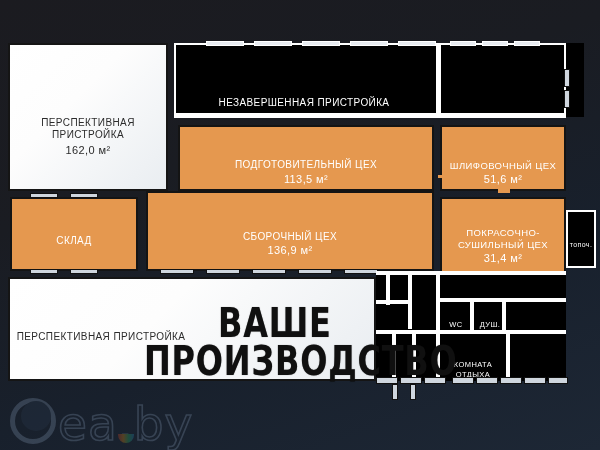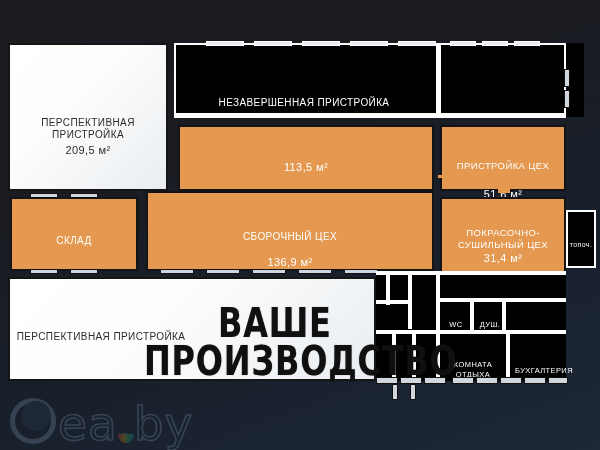--- a/index.html
+++ b/index.html
@@ -83,21 +83,21 @@
 
   <div id="wm">
     <div class="ring"></div>
     <div class="wtext">ea.by</div>
     <div class="dot"></div>
   </div>
 
   <div class="plan white" style="left:8px; top:43px; width:160px; height:148px;"></div>
   <div class="lbl lbl-dark" style="left:8px; top:104px; width:160px; font-size:10px;">
     <span>ПЕРСПЕКТИВНАЯ ПРИСТРОЙКА</span>
-    <span class="area" style="font-size:11px; margin-top:2px;">209,5 м²</span>
+    <span class="area" style="font-size:11px; margin-top:2px;">162,0 м²</span>
   </div>
 
   <div class="plan black" style="left:174px; top:43px; width:392px; height:74px;"></div>
 
   <div class="winW" style="left:206px; top:41px; width:38px; height:5px;"></div>
   <div class="winW" style="left:254px; top:41px; width:38px; height:5px;"></div>
   <div class="winW" style="left:302px; top:41px; width:38px; height:5px;"></div>
   <div class="winW" style="left:350px; top:41px; width:38px; height:5px;"></div>
   <div class="winW" style="left:398px; top:41px; width:38px; height:5px;"></div>
   <div class="winW" style="left:450px; top:41px; width:26px; height:5px;"></div>
@@ -111,46 +111,47 @@
     <span>НЕЗАВЕРШЕННАЯ ПРИСТРОЙКА</span>
     <span class="area" style="font-size:11px; margin-top:16px;">176,5 м²</span>
   </div>
 
   <div class="blackNB" style="position:absolute; left:566px; top:43px; width:18px; height:74px;"></div>
   <div class="win" style="left:564px; top:69px; width:6px; height:18px;"></div>
   <div class="win" style="left:564px; top:90px; width:6px; height:18px;"></div>
 
   <div class="plan orange" style="left:178px; top:125px; width:256px; height:66px;"></div>
   <div class="lbl lbl-light" style="left:178px; top:146px; width:256px; font-size:10px;">
+    <span>ПОДГОТОВИТЕЛЬНЫЙ ЦЕХ</span>
     <span class="area" style="font-size:11px; margin-top:2px;">113,5 м²</span>
   </div>
 
   <div class="plan orange" style="left:440px; top:125px; width:126px; height:66px;"></div>
   <div class="lbl lbl-light" style="left:436px; top:148px; width:134px; font-size:9.5px;">
-    <span>ПРИСТРОЙКА ЦЕХ</span>
-    <span class="area" style="font-size:11px; margin-top:16px;">51,6 м²</span>
+    <span>ШЛИФОВОЧНЫЙ ЦЕХ</span>
+    <span class="area" style="font-size:11px; margin-top:1px;">51,6 м²</span>
   </div>
 
   <div class="wallK" style="left:438px; top:175px; width:14px; height:3px; background:#e5984f;"></div>
   <div class="wallK" style="left:498px; top:189px; width:12px; height:4px; background:#e5984f;"></div>
 
   <div class="plan orange" style="left:10px; top:197px; width:128px; height:74px;"></div>
   <div class="lbl lbl-light" style="left:10px; top:222px; width:128px; font-size:10px;">
     <span>СКЛАД</span>
   </div>
 
   <div class="win" style="left:30px; top:193px; width:28px; height:5px;"></div>
   <div class="win" style="left:70px; top:193px; width:28px; height:5px;"></div>
   <div class="win" style="left:30px; top:269px; width:28px; height:5px;"></div>
   <div class="win" style="left:70px; top:269px; width:28px; height:5px;"></div>
 
   <div class="plan orange" style="left:146px; top:191px; width:288px; height:80px;"></div>
   <div class="lbl lbl-light" style="left:146px; top:218px; width:288px; font-size:10px;">
     <span>СБОРОЧНЫЙ ЦЕХ</span>
-    <span class="area" style="font-size:11px; margin-top:13px;">136,9 м²</span>
+    <span class="area" style="font-size:11px; margin-top:1px;">136,9 м²</span>
   </div>
 
   <div class="win" style="left:160px; top:269px; width:34px; height:5px;"></div>
   <div class="win" style="left:206px; top:269px; width:34px; height:5px;"></div>
   <div class="win" style="left:252px; top:269px; width:34px; height:5px;"></div>
   <div class="win" style="left:298px; top:269px; width:34px; height:5px;"></div>
   <div class="win" style="left:344px; top:269px; width:34px; height:5px;"></div>
 
   <div class="plan orange" style="left:440px; top:197px; width:126px; height:102px;"></div>
   <div class="lbl lbl-light" style="left:436px; top:215px; width:134px; font-size:9.5px;">
@@ -190,23 +191,20 @@
 
   <div class="lbl lbl-light" style="left:474px; top:311px; width:32px; font-size:7.5px;">
     <span>ДУШ.</span>
   </div>
 
   <div class="lbl lbl-light" style="left:440px; top:350px; width:66px; font-size:7.5px; line-height:1.35;">
     <span>КОМНАТА
 ОТДЫХА</span>
   </div>
 
-  <div class="lbl lbl-light" style="left:506px; top:357px; width:76px; font-size:7.5px;">
-    <span>БУХГАЛТЕРИЯ</span>
-  </div>
 
   <div class="win" style="left:376px; top:377px; width:22px; height:7px;"></div>
   <div class="win" style="left:400px; top:377px; width:22px; height:7px;"></div>
   <div class="win" style="left:424px; top:377px; width:22px; height:7px;"></div>
   <div class="win" style="left:452px; top:377px; width:22px; height:7px;"></div>
   <div class="win" style="left:476px; top:377px; width:22px; height:7px;"></div>
   <div class="win" style="left:500px; top:377px; width:22px; height:7px;"></div>
   <div class="win" style="left:524px; top:377px; width:22px; height:7px;"></div>
   <div class="win" style="left:548px; top:377px; width:20px; height:7px;"></div>
 

